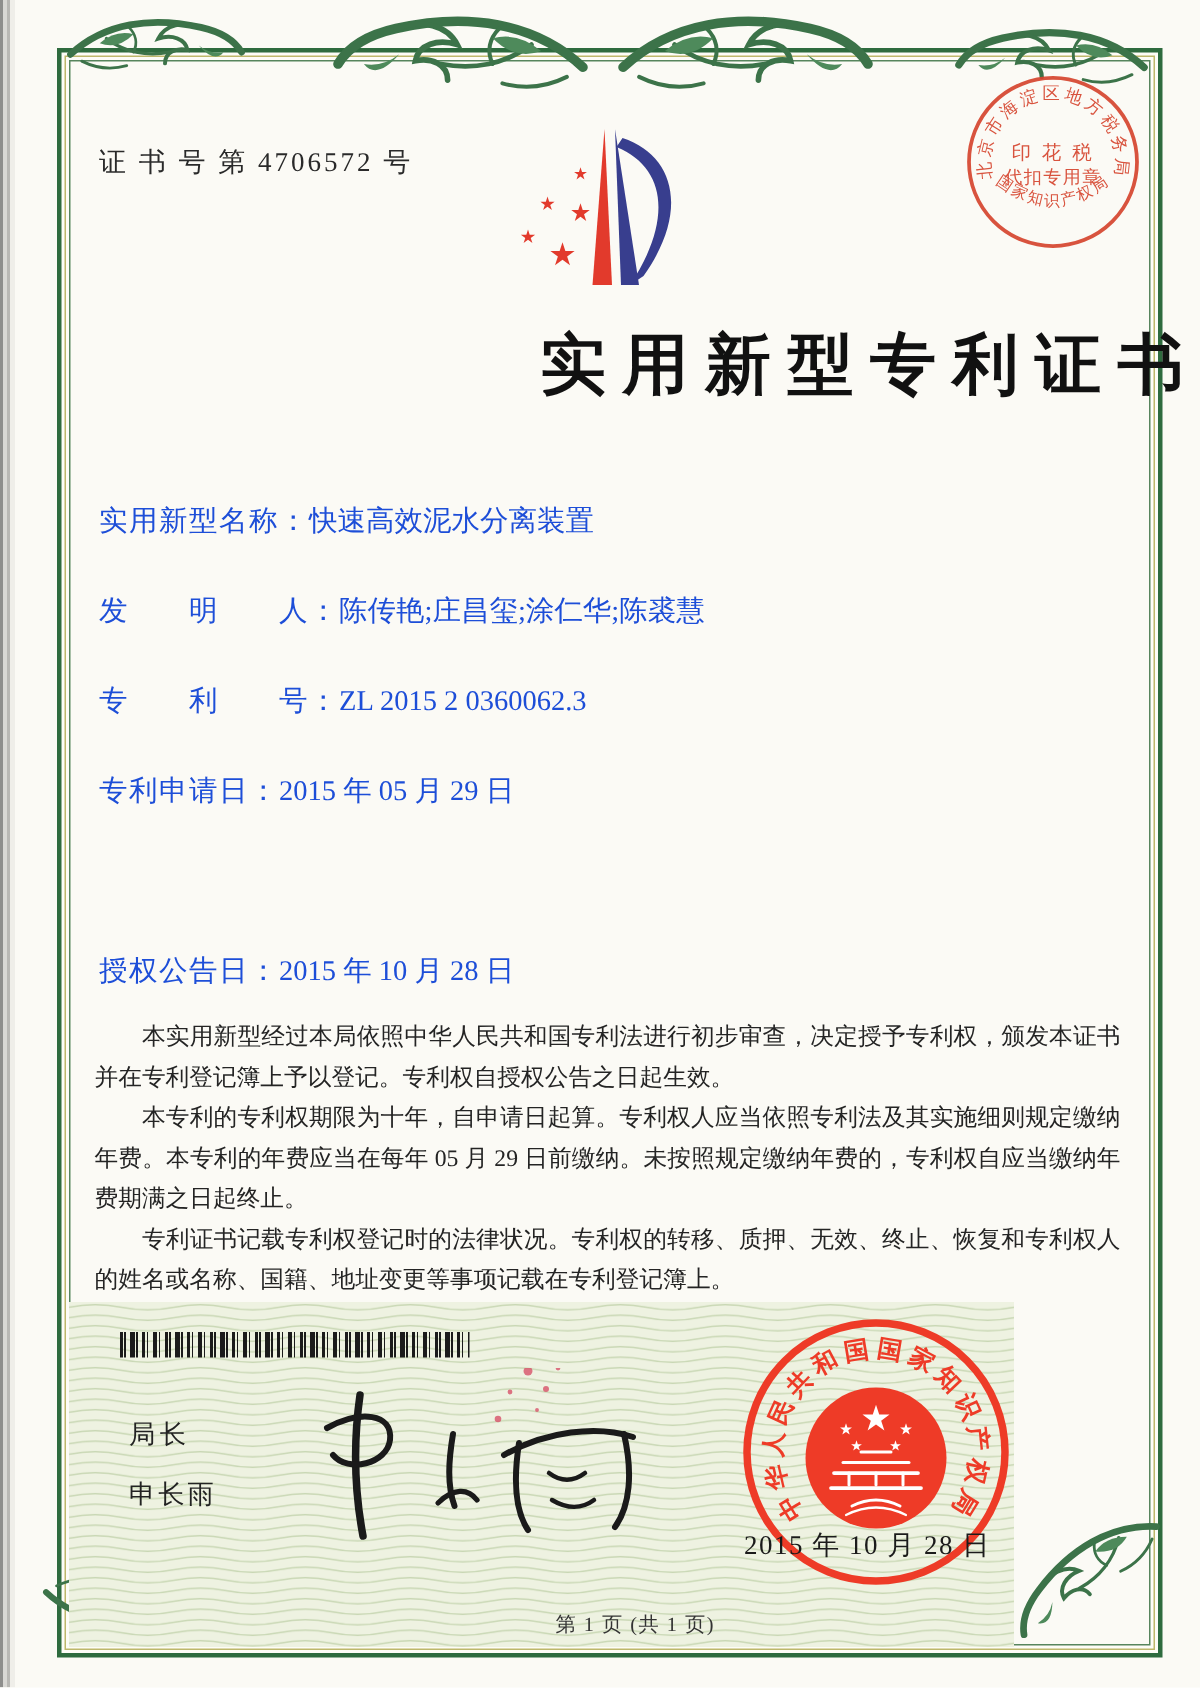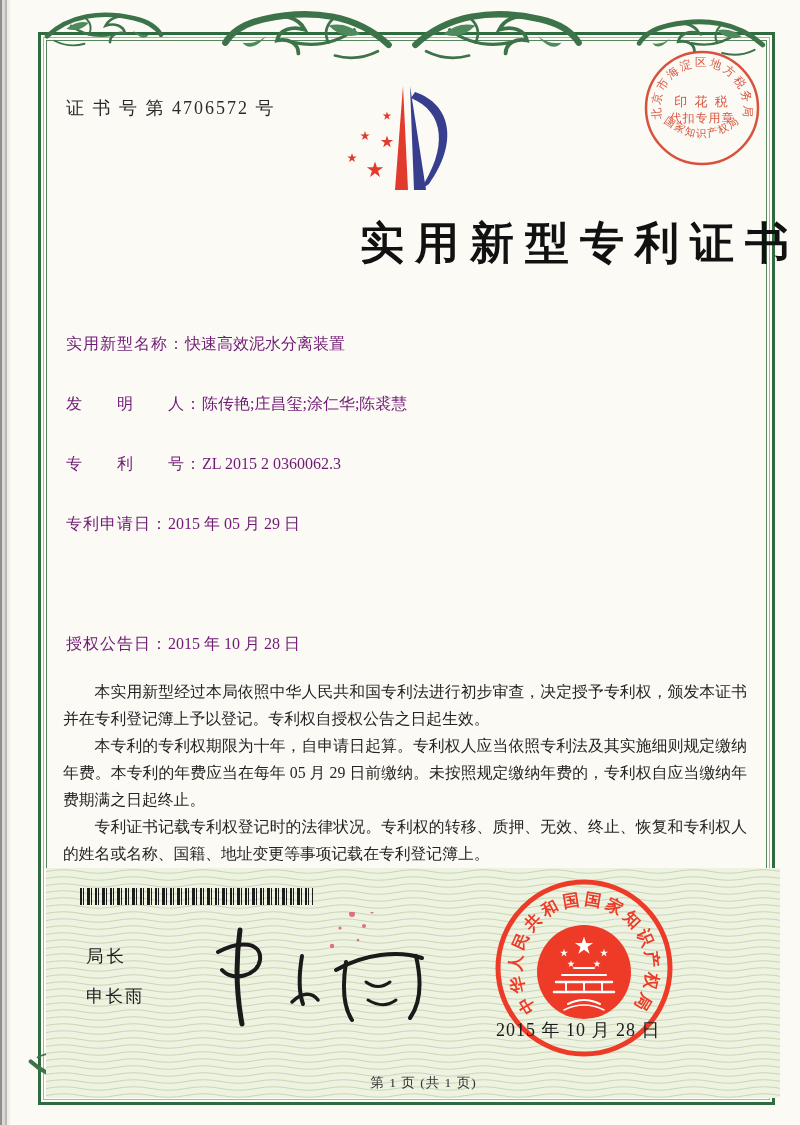--- a/index.html
+++ b/index.html
@@ -10,26 +10,26 @@
          background:linear-gradient(90deg,#8e8e8c 0 2px,#d9d8d4 2px 5px,#b9b8b4 5px 7px,#efeee9 7px 10px);}
   .frame{position:absolute;left:38px;top:32px;width:731px;height:1067px;
          border:3px solid #2e6b3e;
          box-shadow:inset 0 0 0 2px #fdfcf7, inset 0 0 0 3px #bdb76a, inset 0 0 0 5px #fdfcf7, inset 0 0 0 6px #57855d;}
   .ornament{position:absolute;pointer-events:none;}
   .cert-no{position:absolute;left:66px;top:96px;font-size:18px;letter-spacing:2px;color:#2a2a2a;}
   .logo{position:absolute;left:335px;top:78px;}
   .tax-stamp{position:absolute;left:637px;top:44px;opacity:.92;}
   .title{position:absolute;left:0;right:0;top:214px;text-align:right;
          font-size:44px;font-weight:bold;letter-spacing:11px;color:#111;text-indent:11px;}
-  .field{position:absolute;left:66px;right:60px;font-size:16px;color:#701a75;white-space:nowrap;}
+  .field{position:absolute;left:66px;right:60px;font-size:19px;color:#1d4ed8;white-space:nowrap;}
   .field .lab{letter-spacing:1px;}
   .paras{position:absolute;left:63px;top:678px;width:684px;font-size:15.8px;line-height:27px;
          text-align:justify;color:#242424;}
   .paras p{margin:0;text-indent:2em;}
-  .panel{position:absolute;left:46px;top:868px;width:734px;height:230px;}
+  .panel{position:absolute;left:46px;top:868px;width:630px;height:230px;}
   .panel .waves{position:absolute;inset:0;}
   .barcode{position:absolute;left:34px;top:20px;width:233px;height:17px;
            background:repeating-linear-gradient(90deg,#1b1b1b 0 2px,rgba(0,0,0,0) 2px 3px,#1b1b1b 3px 4px,rgba(0,0,0,0) 4px 7px,#1b1b1b 7px 10px,rgba(0,0,0,0) 10px 11px,#1b1b1b 11px 12px,rgba(0,0,0,0) 12px 15px);}
   .issuer-role{position:absolute;left:40px;top:76px;font-size:17.5px;letter-spacing:3px;color:#222;}
   .issuer-name{position:absolute;left:40px;top:116px;font-size:17.5px;letter-spacing:2px;color:#222;}
   .sig{position:absolute;left:138px;top:44px;}
   .seal{position:absolute;left:446px;top:8px;}
   .seal-date{position:absolute;left:450px;top:150px;font-size:18px;letter-spacing:1px;color:#1b1b1b;z-index:5;}
   .footer{position:absolute;left:0;right:0;top:1074px;text-align:center;font-size:13.5px;
           letter-spacing:1px;color:#333;z-index:6;margin-left:47px;}

